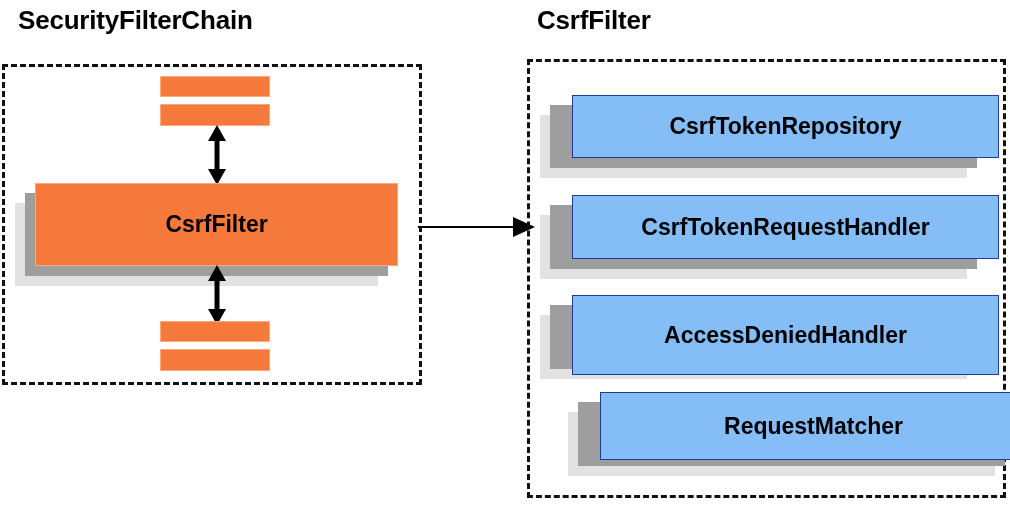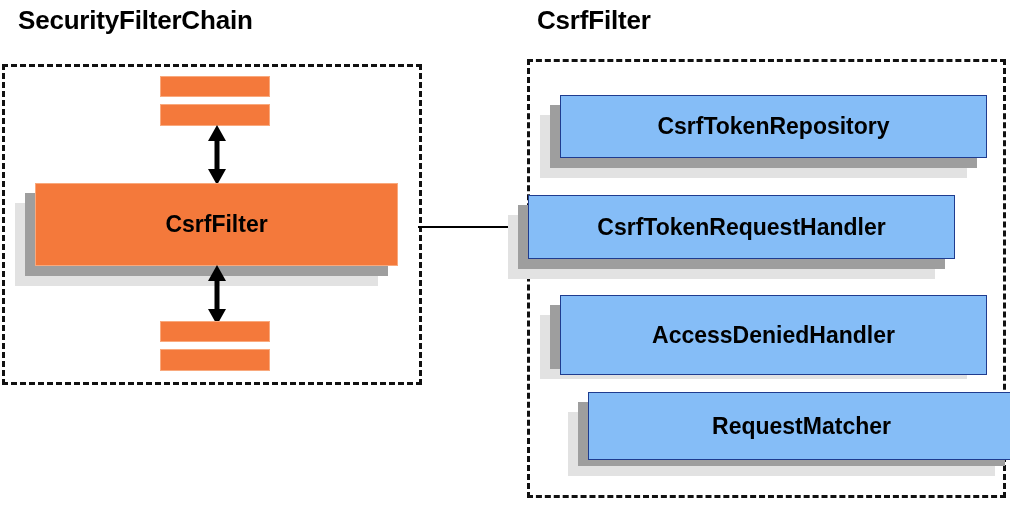--- a/index.html
+++ b/index.html
@@ -69,20 +69,21 @@
   .comp .label {
     font-weight: bold;
     color: #000000;
     white-space: nowrap;
   }
 
   
   .comp.blue .face {
     background: #85bdf7;
     border: 1px solid #1f3c8f;
+    margin-left: 12px;
   }
   .comp.blue .label { font-size: 23px; }
 
   
   .comp.orange .face {
     background: #f4793b;
     border: 1px solid #f9a97d;
   }
   .comp.orange .label { font-size: 23px; }
 
@@ -145,21 +146,21 @@
   <div class="dashed-box" id="group-right"></div>
 
   <div class="comp blue" style="left:560px; top:95px; width:427px; height:63px;">
     <div class="shadow-far" style="left:-20px; top:20px; width:427px; height:63px;"></div>
     <div class="shadow-near" style="left:-10px; top:10px; width:427px; height:63px;"></div>
     <div class="face">
       <span class="label">CsrfTokenRepository</span>
     </div>
   </div>
 
-  <div class="comp blue" style="left:528px; top:195px; width:427px; height:64px;">
+  <div class="comp blue" style="left:560px; top:195px; width:427px; height:64px;">
     <div class="shadow-far" style="left:-20px; top:20px; width:427px; height:64px;"></div>
     <div class="shadow-near" style="left:-10px; top:10px; width:427px; height:64px;"></div>
     <div class="face">
       <span class="label">CsrfTokenRequestHandler</span>
     </div>
   </div>
 
   <div class="comp blue" style="left:560px; top:295px; width:427px; height:80px;">
     <div class="shadow-far" style="left:-20px; top:20px; width:427px; height:64px;"></div>
     <div class="shadow-near" style="left:-10px; top:10px; width:427px; height:64px;"></div>

